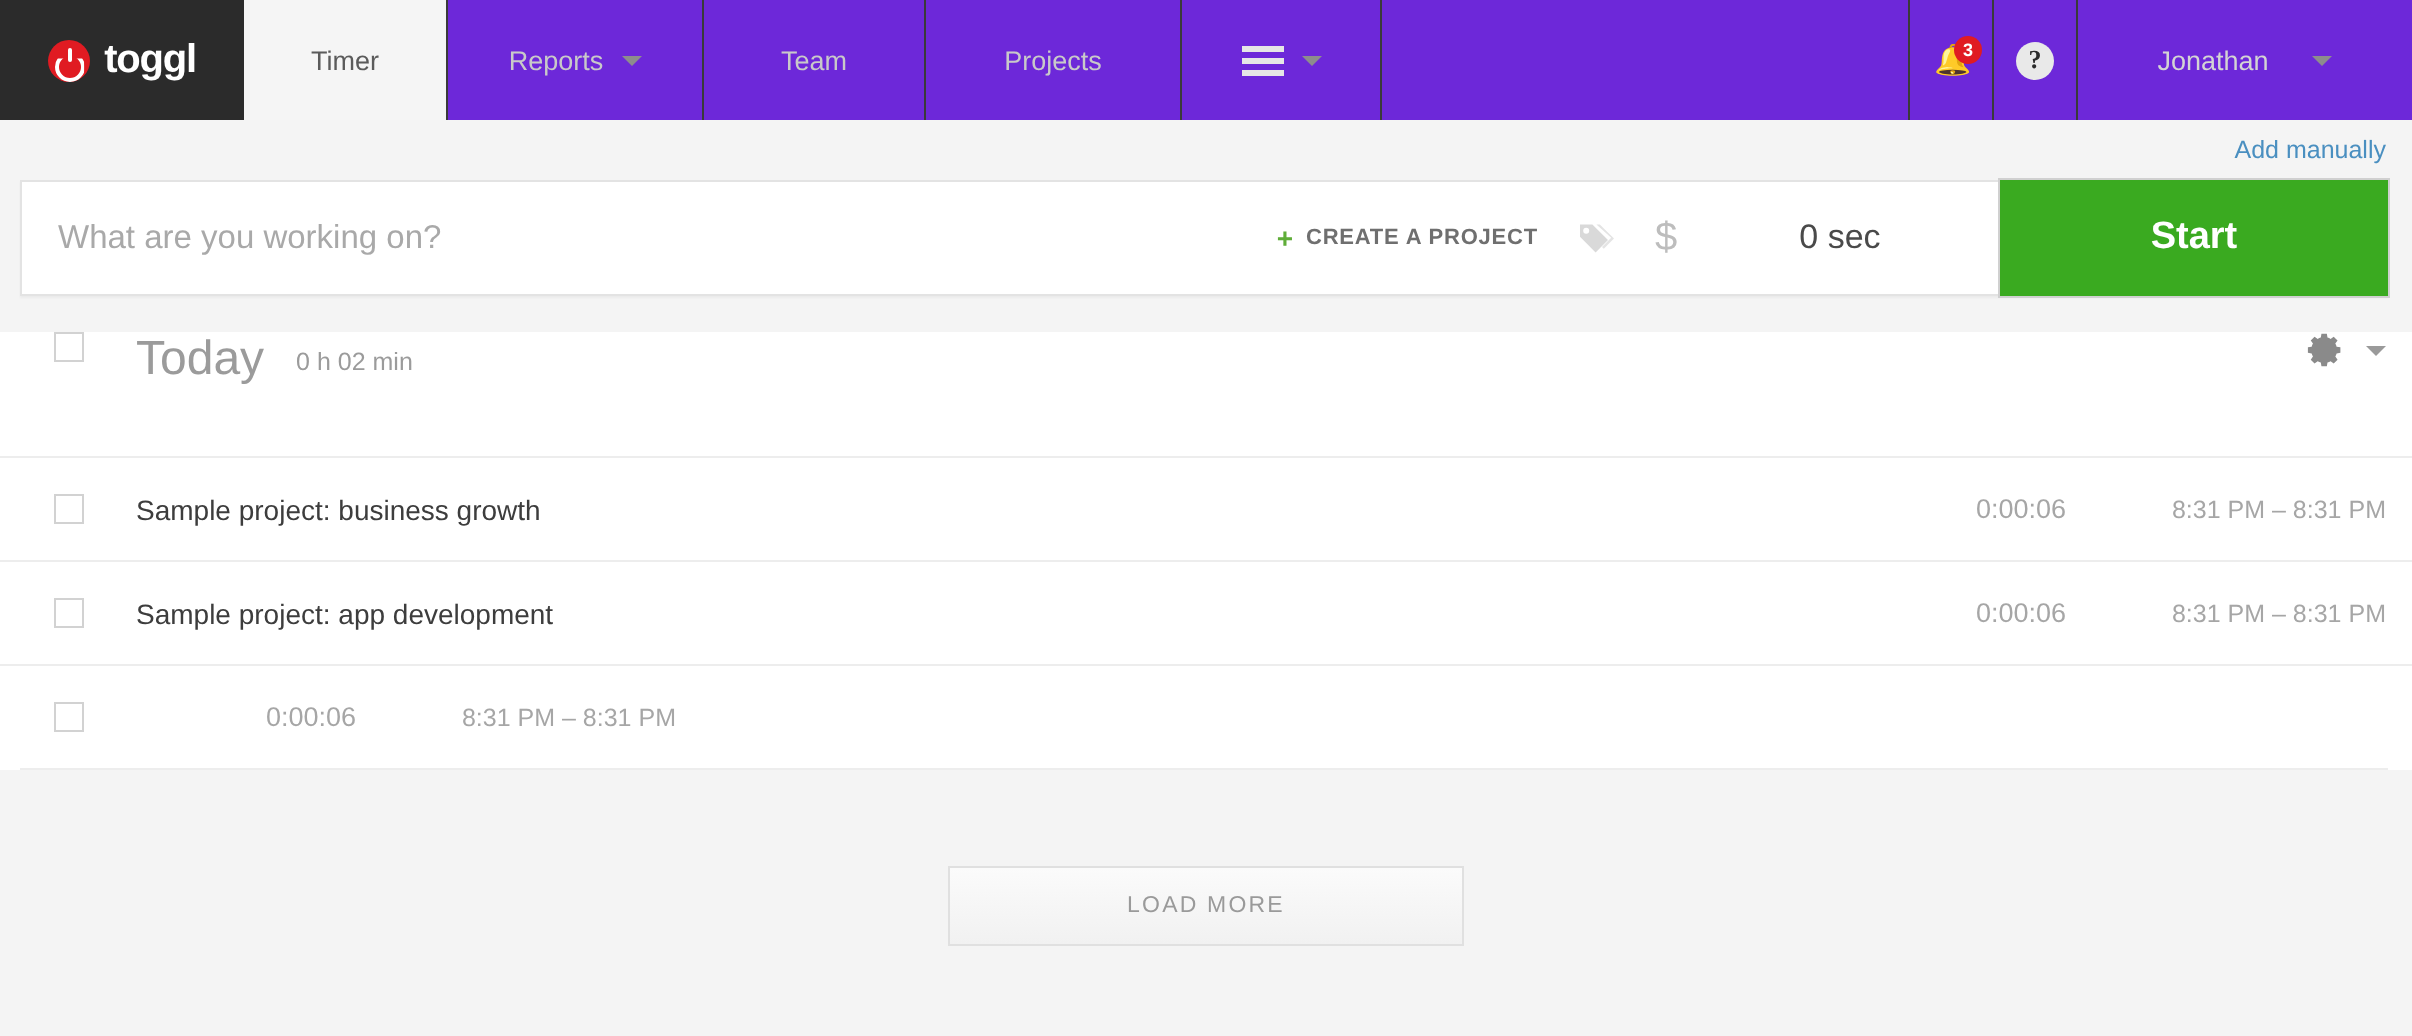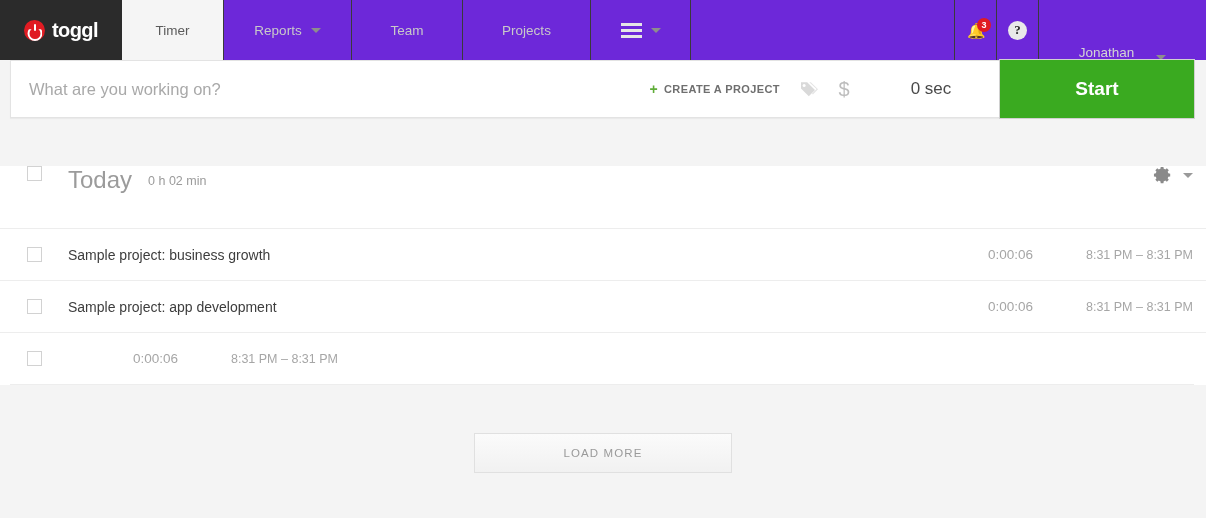--- a/index.html
+++ b/index.html
@@ -83,21 +83,21 @@
     padding: 0 3px;
   }
   .help-icon {
     width: 19px; height: 19px; border-radius: 50%;
     background: #e9e9e9; color: #2b2b2b;
     font-size: 13px; font-weight: bold;
     display: flex; align-items: center; justify-content: center;
     font-family: "Liberation Serif", serif;
   }
   .user-cell {
-    width: 168px; display: flex; align-items: flex-end; justify-content: center;
+    width: 168px; display: flex; align-items: center; justify-content: center;
     gap: 22px; border-left: 1px solid #3a3a3a;
     color: #d4d4d4; font-size: 13.5px;
   }
 
   
   .timer-zone { background: #f4f4f4; padding: 0 0 0 0; position: relative; height: 106px; }
   .add-manually-row {
     height: 30px; display: flex; align-items: center;
     justify-content: flex-end; padding-right: 13px;
   }
@@ -134,21 +134,21 @@
   .timer-duration {
     display: flex; align-items: center; justify-content: center;
     width: 138px; font-size: 17px; color: #4a4a4a;
   }
   .start-btn {
     width: 194px; background: #3aaa20;
     color: #fff; font-size: 19px; font-weight: bold;
     display: flex; align-items: center; justify-content: center;
     border: none; cursor: pointer;
     font-family: "Liberation Sans", sans-serif;
-    margin: -1px -1px -1px 0;
+    margin: -1px -1px -1px 11px;
     box-shadow: 0 0 0 1px #d0d0d0;
   }
 
   
   .list-wrap { background: #fff; }
   .day-header {
     height: 62px; display: flex; align-items: flex-start;
     padding: 0 13px 0 0; background: #fff;
   }
   .cb-col { width: 68px; display: flex; justify-content: center; align-items: center; }
@@ -252,20 +252,23 @@
   </div>
 
   <div class="user-cell">
     <span>Jonathan</span>
     <span class="caret"></span>
   </div>
 </div>
 
 <div class="timer-zone">
 
+  <div class="add-manually-row">
+    <span class="add-manually">Add manually</span>
+  </div>
 
   <div class="timer-bar">
     <input class="timer-input" type="text" placeholder="What are you working on?" style="">
 
     <div class="create-project">
       <span class="plus">+</span>
       <span>CREATE A PROJECT</span>
     </div>
 
     <div class="tag-icon-cell">

